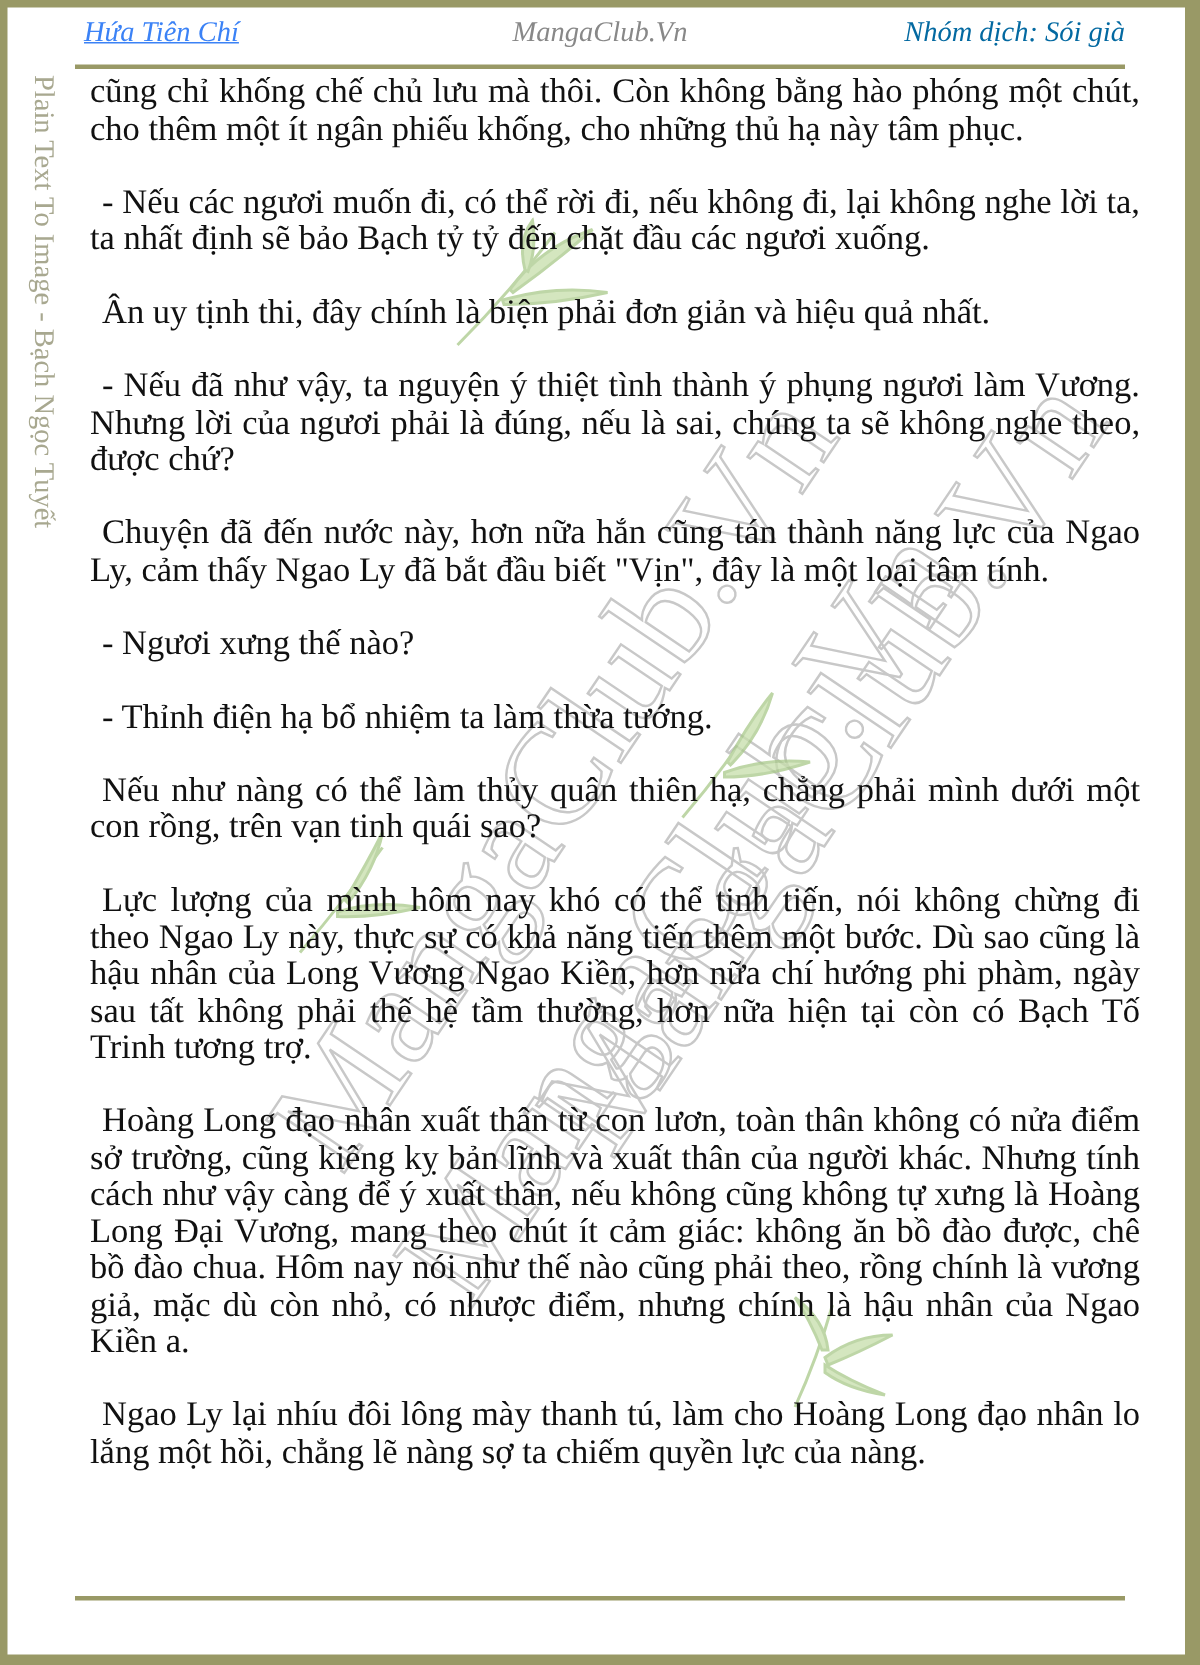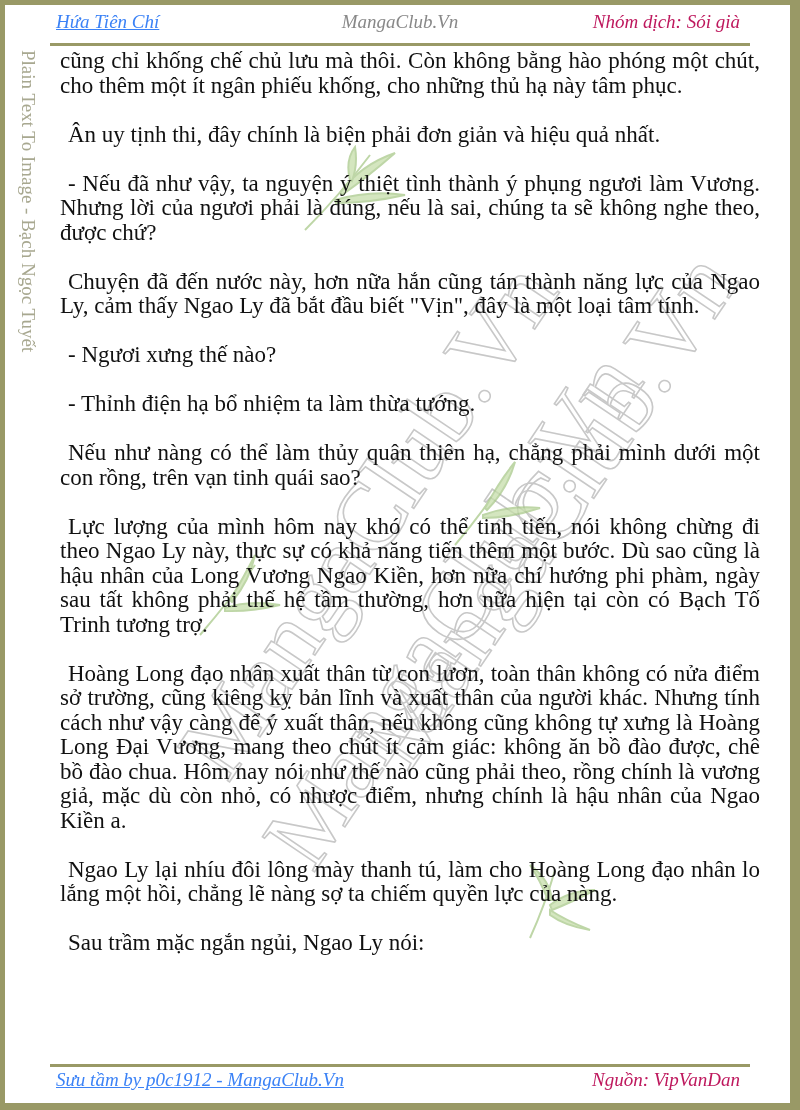--- a/index.html
+++ b/index.html
@@ -3,21 +3,21 @@
 <meta charset="utf-8">
 <style>
   html, body { margin:0; padding:0; }
   body { width:800px; height:1110px; position:relative; overflow:hidden; background:#999966; font-family:"Liberation Serif", serif; }
   .page { position:absolute; left:5px; top:5px; width:785px; height:1098px; background:#ffffff; overflow:hidden; }
   .header, .footer { position:absolute; left:45px; width:700px; height:24px; font-style:italic; font-size:19px; }
   .header { top:6px; }
   .footer { top:1064px; }
   .h-left { position:absolute; left:6px; top:0; color:#3b82f6;text-decoration:underline; }
   .h-center { position:absolute; left:0; width:100%; top:0; text-align:center; color:#888888; }
-  .h-right { position:absolute; right:10px; top:0; color:#be185d; }
+  .h-right { position:absolute; right:0; top:0; color:#0369a1; }
   .rule { position:absolute; left:45px; width:700px; height:3px; background:#999966; }
   .rule.top { top:38px; }
   .rule.bottom { top:1059px; }
   .side { position:absolute; left:4px; top:45px; width:30px; height:360px; }
   .side span { position:absolute; left:30px; top:0; transform-origin:0 0; transform:rotate(90deg); white-space:nowrap; font-size:19px; color:#a8a890; }
   .body-text { position:absolute; left:55px; top:44px; width:700px; font-size:23px; line-height:24.5px; color:#111111; }
   .body-text p { margin:0 0 24.5px 0; text-align:justify; text-indent:8px; }
   .watermark { position:absolute; font-size:96px; color:transparent; -webkit-text-stroke:1.6px #c8c8c8; white-space:nowrap; transform-origin:0 0; pointer-events:none; font-family:"Liberation Serif", serif; }
   .wm1 { left:150px; top:730px; transform:rotate(-56deg); }
   .wm2 { left:235px; top:820px; transform:rotate(-56deg); }
@@ -70,30 +70,26 @@
     <span class="h-right">Nhóm dịch: Sói già</span>
   </div>
   <div class="rule top"></div>
 
   <div class="side">
     <span>Plain Text To Image - Bạch Ngọc Tuyết</span>
   </div>
 
   <div class="body-text">
     <p style="text-indent:0">cũng chỉ khống chế chủ lưu mà thôi. Còn không bằng hào phóng một chút, cho thêm một ít ngân phiếu khống, cho những thủ hạ này tâm phục.</p>
+    <p> - Nếu các ngươi muốn đi, có thể rời đi, nếu không đi, lại không nghe lời ta, ta nhất định sẽ bảo Bạch tỷ tỷ đến chặt đầu các ngươi xuống.</p>
     <p> Ân uy tịnh thi, đây chính là biện phải đơn giản và hiệu quả nhất.</p>
     <p> - Nếu đã như vậy, ta nguyện ý thiệt tình thành ý phụng ngươi làm Vương. Nhưng lời của ngươi phải là đúng, nếu là sai, chúng ta sẽ không nghe theo, được chứ?</p>
     <p> Chuyện đã đến nước này, hơn nữa hắn cũng tán thành năng lực của Ngao Ly, cảm thấy Ngao Ly đã bắt đầu biết "Vịn", đây là một loại tâm tính.</p>
     <p> - Ngươi xưng thế nào?</p>
     <p> - Thỉnh điện hạ bổ nhiệm ta làm thừa tướng.</p>
     <p> Nếu như nàng có thể làm thủy quân thiên hạ, chẳng phải mình dưới một con rồng, trên vạn tinh quái sao?</p>
     <p> Lực lượng của mình hôm nay khó có thể tinh tiến, nói không chừng đi theo Ngao Ly này, thực sự có khả năng tiến thêm một bước. Dù sao cũng là hậu nhân của Long Vương Ngao Kiền, hơn nữa chí hướng phi phàm, ngày sau tất không phải thế hệ tầm thường, hơn nữa hiện tại còn có Bạch Tố Trinh tương trợ.</p>
     <p> Hoàng Long đạo nhân xuất thân từ con lươn, toàn thân không có nửa điểm sở trường, cũng kiêng kỵ bản lĩnh và xuất thân của người khác. Nhưng tính cách như vậy càng để ý xuất thân, nếu không cũng không tự xưng là Hoàng Long Đại Vương, mang theo chút ít cảm giác: không ăn bồ đào được, chê bồ đào chua. Hôm nay nói như thế nào cũng phải theo, rồng chính là vương giả, mặc dù còn nhỏ, có nhược điểm, nhưng chính là hậu nhân của Ngao Kiền a.</p>
     <p> Ngao Ly lại nhíu đôi lông mày thanh tú, làm cho Hoàng Long đạo nhân lo lắng một hồi, chẳng lẽ nàng sợ ta chiếm quyền lực của nàng.</p>
-    <p> Sau trầm mặc ngắn ngủi, Ngao Ly nói:</p>
   </div>
 
   <div class="rule bottom"></div>
-  <div class="footer">
-    <span class="h-left">Sưu tầm by p0c1912 - MangaClub.Vn</span>
-    <span class="h-right">Nguồn: VipVanDan</span>
-  </div>
 </div>
 
 </body></html>

